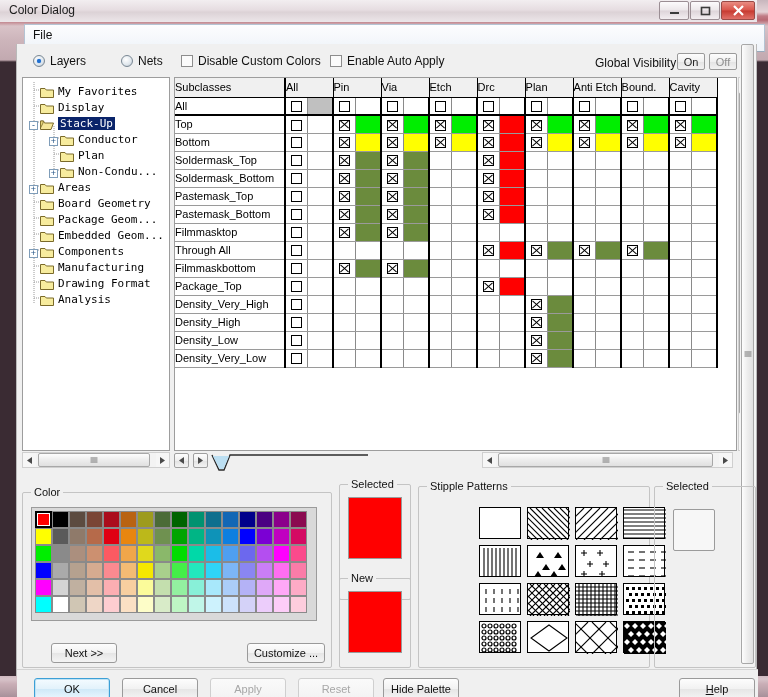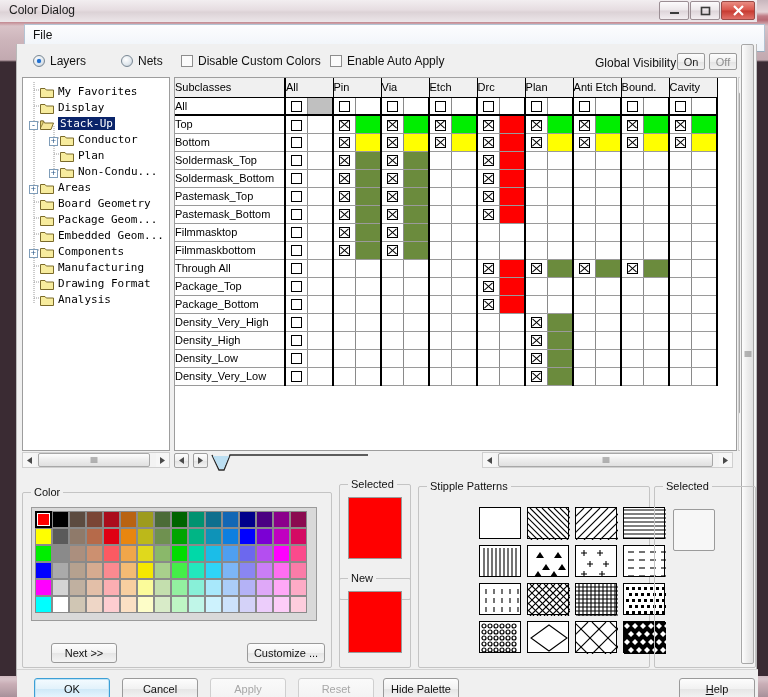--- a/index.html
+++ b/index.html
@@ -604,20 +604,41 @@
                   <td class="cb thin"></td>
                   <td class="sw grpend"></td>
                   <td class="cb thin"></td>
                   <td class="sw grpend"></td>
                   <td class="cb thin"></td>
                   <td class="sw grpend"></td>
                   <td class="cb thin"></td>
                   <td class="sw grpend"></td>
                 </tr>
                 <tr>
+                  <td class="namecell">Through All</td>
+                  <td class="cb thin"><span class="box"></span></td>
+                  <td class="sw grpend"></td>
+                  <td class="cb thin"></td>
+                  <td class="sw grpend"></td>
+                  <td class="cb thin"></td>
+                  <td class="sw grpend"></td>
+                  <td class="cb thin"></td>
+                  <td class="sw grpend"></td>
+                  <td class="cb thin"><span class="box x"></span></td>
+                  <td class="sw grpend" style="background: rgb(255, 0, 0);"></td>
+                  <td class="cb thin"><span class="box x"></span></td>
+                  <td class="sw grpend" style="background: rgb(107, 139, 61);"></td>
+                  <td class="cb thin"><span class="box x"></span></td>
+                  <td class="sw grpend" style="background: rgb(107, 139, 61);"></td>
+                  <td class="cb thin"><span class="box x"></span></td>
+                  <td class="sw grpend" style="background: rgb(107, 139, 61);"></td>
+                  <td class="cb thin"></td>
+                  <td class="sw grpend"></td>
+                </tr>
+                <tr>
                   <td class="namecell">Filmmaskbottom</td>
                   <td class="cb thin"><span class="box"></span></td>
                   <td class="sw grpend"></td>
                   <td class="cb thin"><span class="box x"></span></td>
                   <td class="sw grpend" style="background: rgb(107, 139, 61);"></td>
                   <td class="cb thin"><span class="box x"></span></td>
                   <td class="sw grpend" style="background: rgb(107, 139, 61);"></td>
                   <td class="cb thin"></td>
                   <td class="sw grpend"></td>
                   <td class="cb thin"></td>
@@ -625,63 +646,21 @@
                   <td class="cb thin"></td>
                   <td class="sw grpend"></td>
                   <td class="cb thin"></td>
                   <td class="sw grpend"></td>
                   <td class="cb thin"></td>
                   <td class="sw grpend"></td>
                   <td class="cb thin"></td>
                   <td class="sw grpend"></td>
                 </tr>
                 <tr>
-                  <td class="namecell">Through All</td>
-                  <td class="cb thin"><span class="box"></span></td>
-                  <td class="sw grpend"></td>
-                  <td class="cb thin"></td>
-                  <td class="sw grpend"></td>
-                  <td class="cb thin"></td>
-                  <td class="sw grpend"></td>
-                  <td class="cb thin"></td>
-                  <td class="sw grpend"></td>
-                  <td class="cb thin"><span class="box x"></span></td>
-                  <td class="sw grpend" style="background: rgb(255, 0, 0);"></td>
-                  <td class="cb thin"><span class="box x"></span></td>
-                  <td class="sw grpend" style="background: rgb(107, 139, 61);"></td>
-                  <td class="cb thin"><span class="box x"></span></td>
-                  <td class="sw grpend" style="background: rgb(107, 139, 61);"></td>
-                  <td class="cb thin"><span class="box x"></span></td>
-                  <td class="sw grpend" style="background: rgb(107, 139, 61);"></td>
-                  <td class="cb thin"></td>
-                  <td class="sw grpend"></td>
-                </tr>
-                <tr>
                   <td class="namecell">Package_Top</td>
-                  <td class="cb thin"><span class="box"></span></td>
-                  <td class="sw grpend"></td>
-                  <td class="cb thin"></td>
-                  <td class="sw grpend"></td>
-                  <td class="cb thin"></td>
-                  <td class="sw grpend"></td>
-                  <td class="cb thin"></td>
-                  <td class="sw grpend"></td>
-                  <td class="cb thin"><span class="box x"></span></td>
-                  <td class="sw grpend" style="background: rgb(255, 0, 0);"></td>
-                  <td class="cb thin"></td>
-                  <td class="sw grpend"></td>
-                  <td class="cb thin"></td>
-                  <td class="sw grpend"></td>
-                  <td class="cb thin"></td>
-                  <td class="sw grpend"></td>
-                  <td class="cb thin"></td>
-                  <td class="sw grpend"></td>
-                </tr>
-                <tr>
-                  <td class="namecell">Package_Bottom</td>
                   <td class="cb thin"><span class="box"></span></td>
                   <td class="sw grpend"></td>
                   <td class="cb thin"></td>
                   <td class="sw grpend"></td>
                   <td class="cb thin"></td>
                   <td class="sw grpend"></td>
                   <td class="cb thin"></td>
                   <td class="sw grpend"></td>
                   <td class="cb thin"><span class="box x"></span></td>
                   <td class="sw grpend" style="background: rgb(255, 0, 0);"></td>

